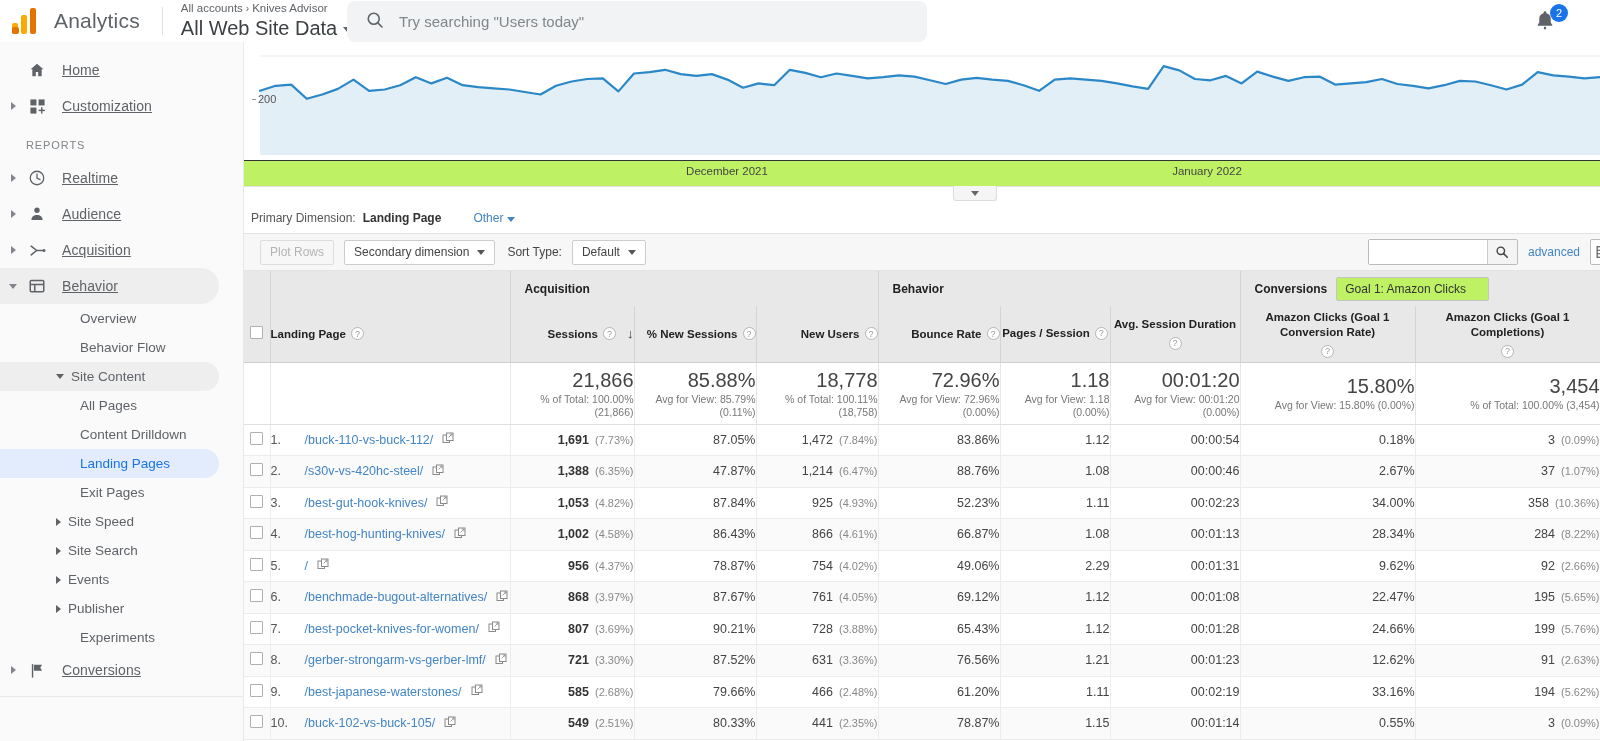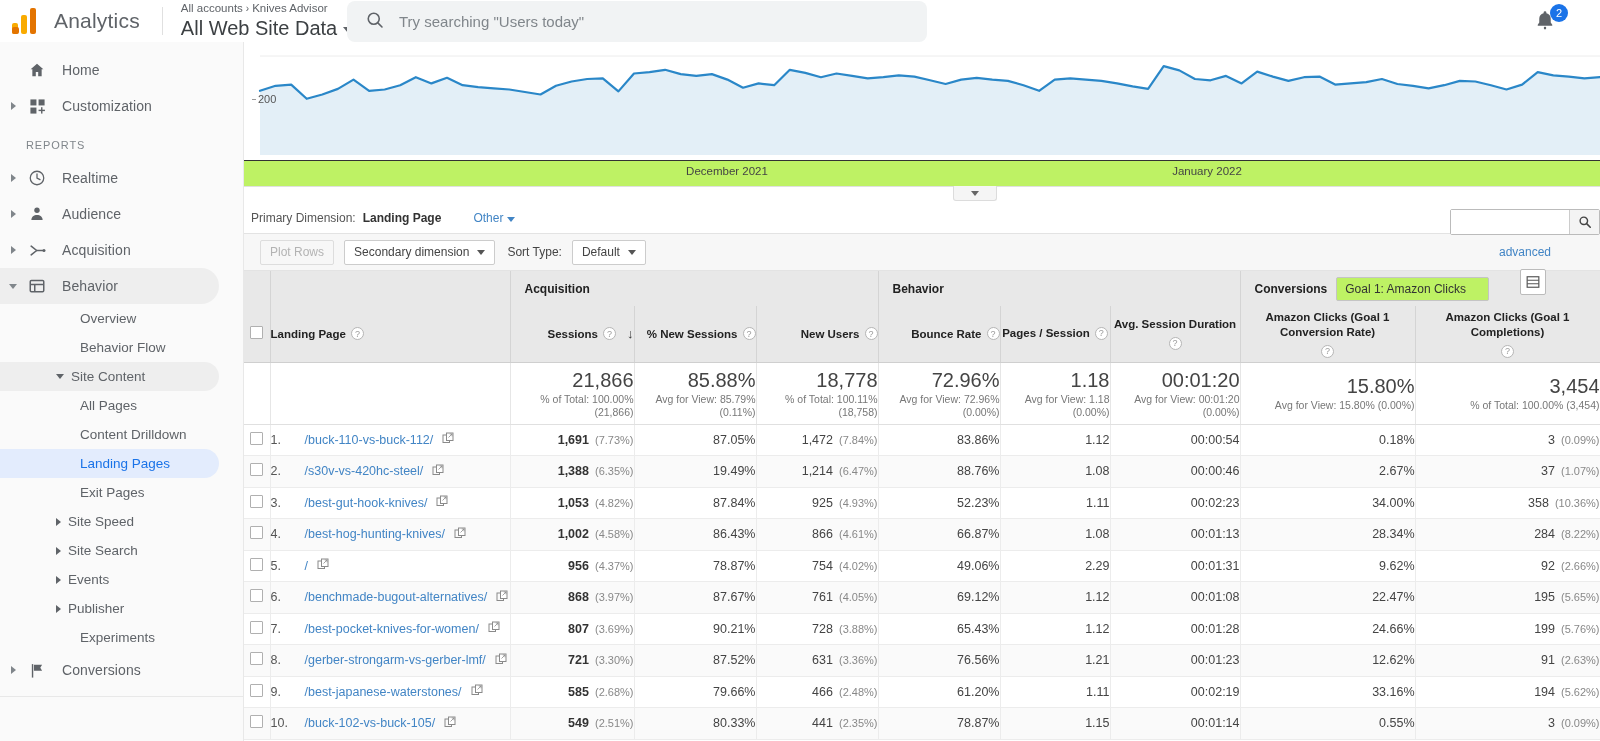--- a/index.html
+++ b/index.html
@@ -60,21 +60,21 @@
 
   
   .sidebar {
     position: absolute; top: 42px; left: 0; width: 244px; height: 699px;
     background: #fafafa; border-right: 1px solid #e8e8e8; overflow: hidden;
     padding-top: 10px;
   }
   .nav-item {
     height: 36px; display: flex; align-items: center; cursor: pointer;
     font-size: 14px; color: #5f6368; position: relative;
-    border-radius: 0 18px 18px 0; margin-right: 24px; padding-left: 0;
+    border-radius: 0 18px 18px 0; margin-right: 24px; padding-left: 0; text-decoration: underline;
   }
   .nav-item.active { background: #eeeeee; }
   .exp-arrow {
     width: 18px; flex: none; display: flex; align-items: center; justify-content: center;
     margin-left: 4px;
   }
   .exp-arrow i {
     width: 0; height: 0; border-top: 4px solid transparent;
     border-bottom: 4px solid transparent; border-left: 5px solid #80868b; display: block;
   }
@@ -169,21 +169,21 @@
     height: 25px; border: 1px solid #ccc; background: #fff; border-radius: 2px;
     font-size: 12px; color: #444; padding: 0 9px; display: flex; align-items: center;
     gap: 8px; cursor: pointer; font-family: "Liberation Sans", sans-serif;
   }
   .btn.disabled { color: #b3b3b3; border-color: #ddd; background: #f7f7f7; cursor: default; }
   .btn .bcaret {
     width: 0; height: 0; border-left: 4px solid transparent; border-right: 4px solid transparent;
     border-top: 5px solid #555;
   }
   .sorttype-label { font-size: 12px; color: #444; margin-left: 2px; }
-  .tb-right { position: absolute; right: 0px; display: flex; align-items: center; gap: 10px; flex-direction: column; }
+  .tb-right { position: absolute; right: 0px; display: flex; align-items: center; gap: 10px; }
   .search-field {
     display: flex; align-items: center; height: 26px; border: 1px solid #bbb;
     background: #fff; border-radius: 2px;
   }
   .search-field input {
     border: none; outline: none; width: 118px; height: 24px; font-size: 12px;
     padding: 0 6px; font-family: "Liberation Sans", sans-serif;
   }
   .search-field .sbtn {
     width: 30px; height: 24px; border-left: 1px solid #ccc; background: #f4f4f4;
@@ -659,21 +659,21 @@
                 <span class="row-idx">2.</span>
                 <span class="lp-link">/s30v-vs-420hc-steel/</span>
                 <span class="ext-icon"><svg width="12" height="12" viewBox="0 0 24 24">
                     <rect x="2" y="6" width="13" height="15" fill="none" stroke="#8a8a8a" stroke-width="2"></rect>
                     <rect x="9" y="2" width="13" height="15" fill="#fff" stroke="#8a8a8a" stroke-width="2"></rect>
                     <path d="M13 11l7-7M15.5 4H20v4.5" fill="none" stroke="#8a8a8a" stroke-width="1.6"></path>
                   </svg></span>
               </div>
             </td>
             <td class="td-num"><b>1,388</b><span class="pct">(6.35%)</span></td>
-            <td class="td-num">19.49%</td>
+            <td class="td-num">47.87%</td>
             <td class="td-num"><span>1,214</span><span class="pct">(6.47%)</span></td>
             <td class="td-num">88.76%</td>
             <td class="td-num">1.08</td>
             <td class="td-num">00:00:46</td>
             <td class="td-num">2.67%</td>
             <td class="td-num"><span>37</span><span class="pct">(1.07%)</span></td>
           </tr>
           <tr class="data-row">
             <td class="cb-cell"><span class="cb"></span></td>
             <td>

